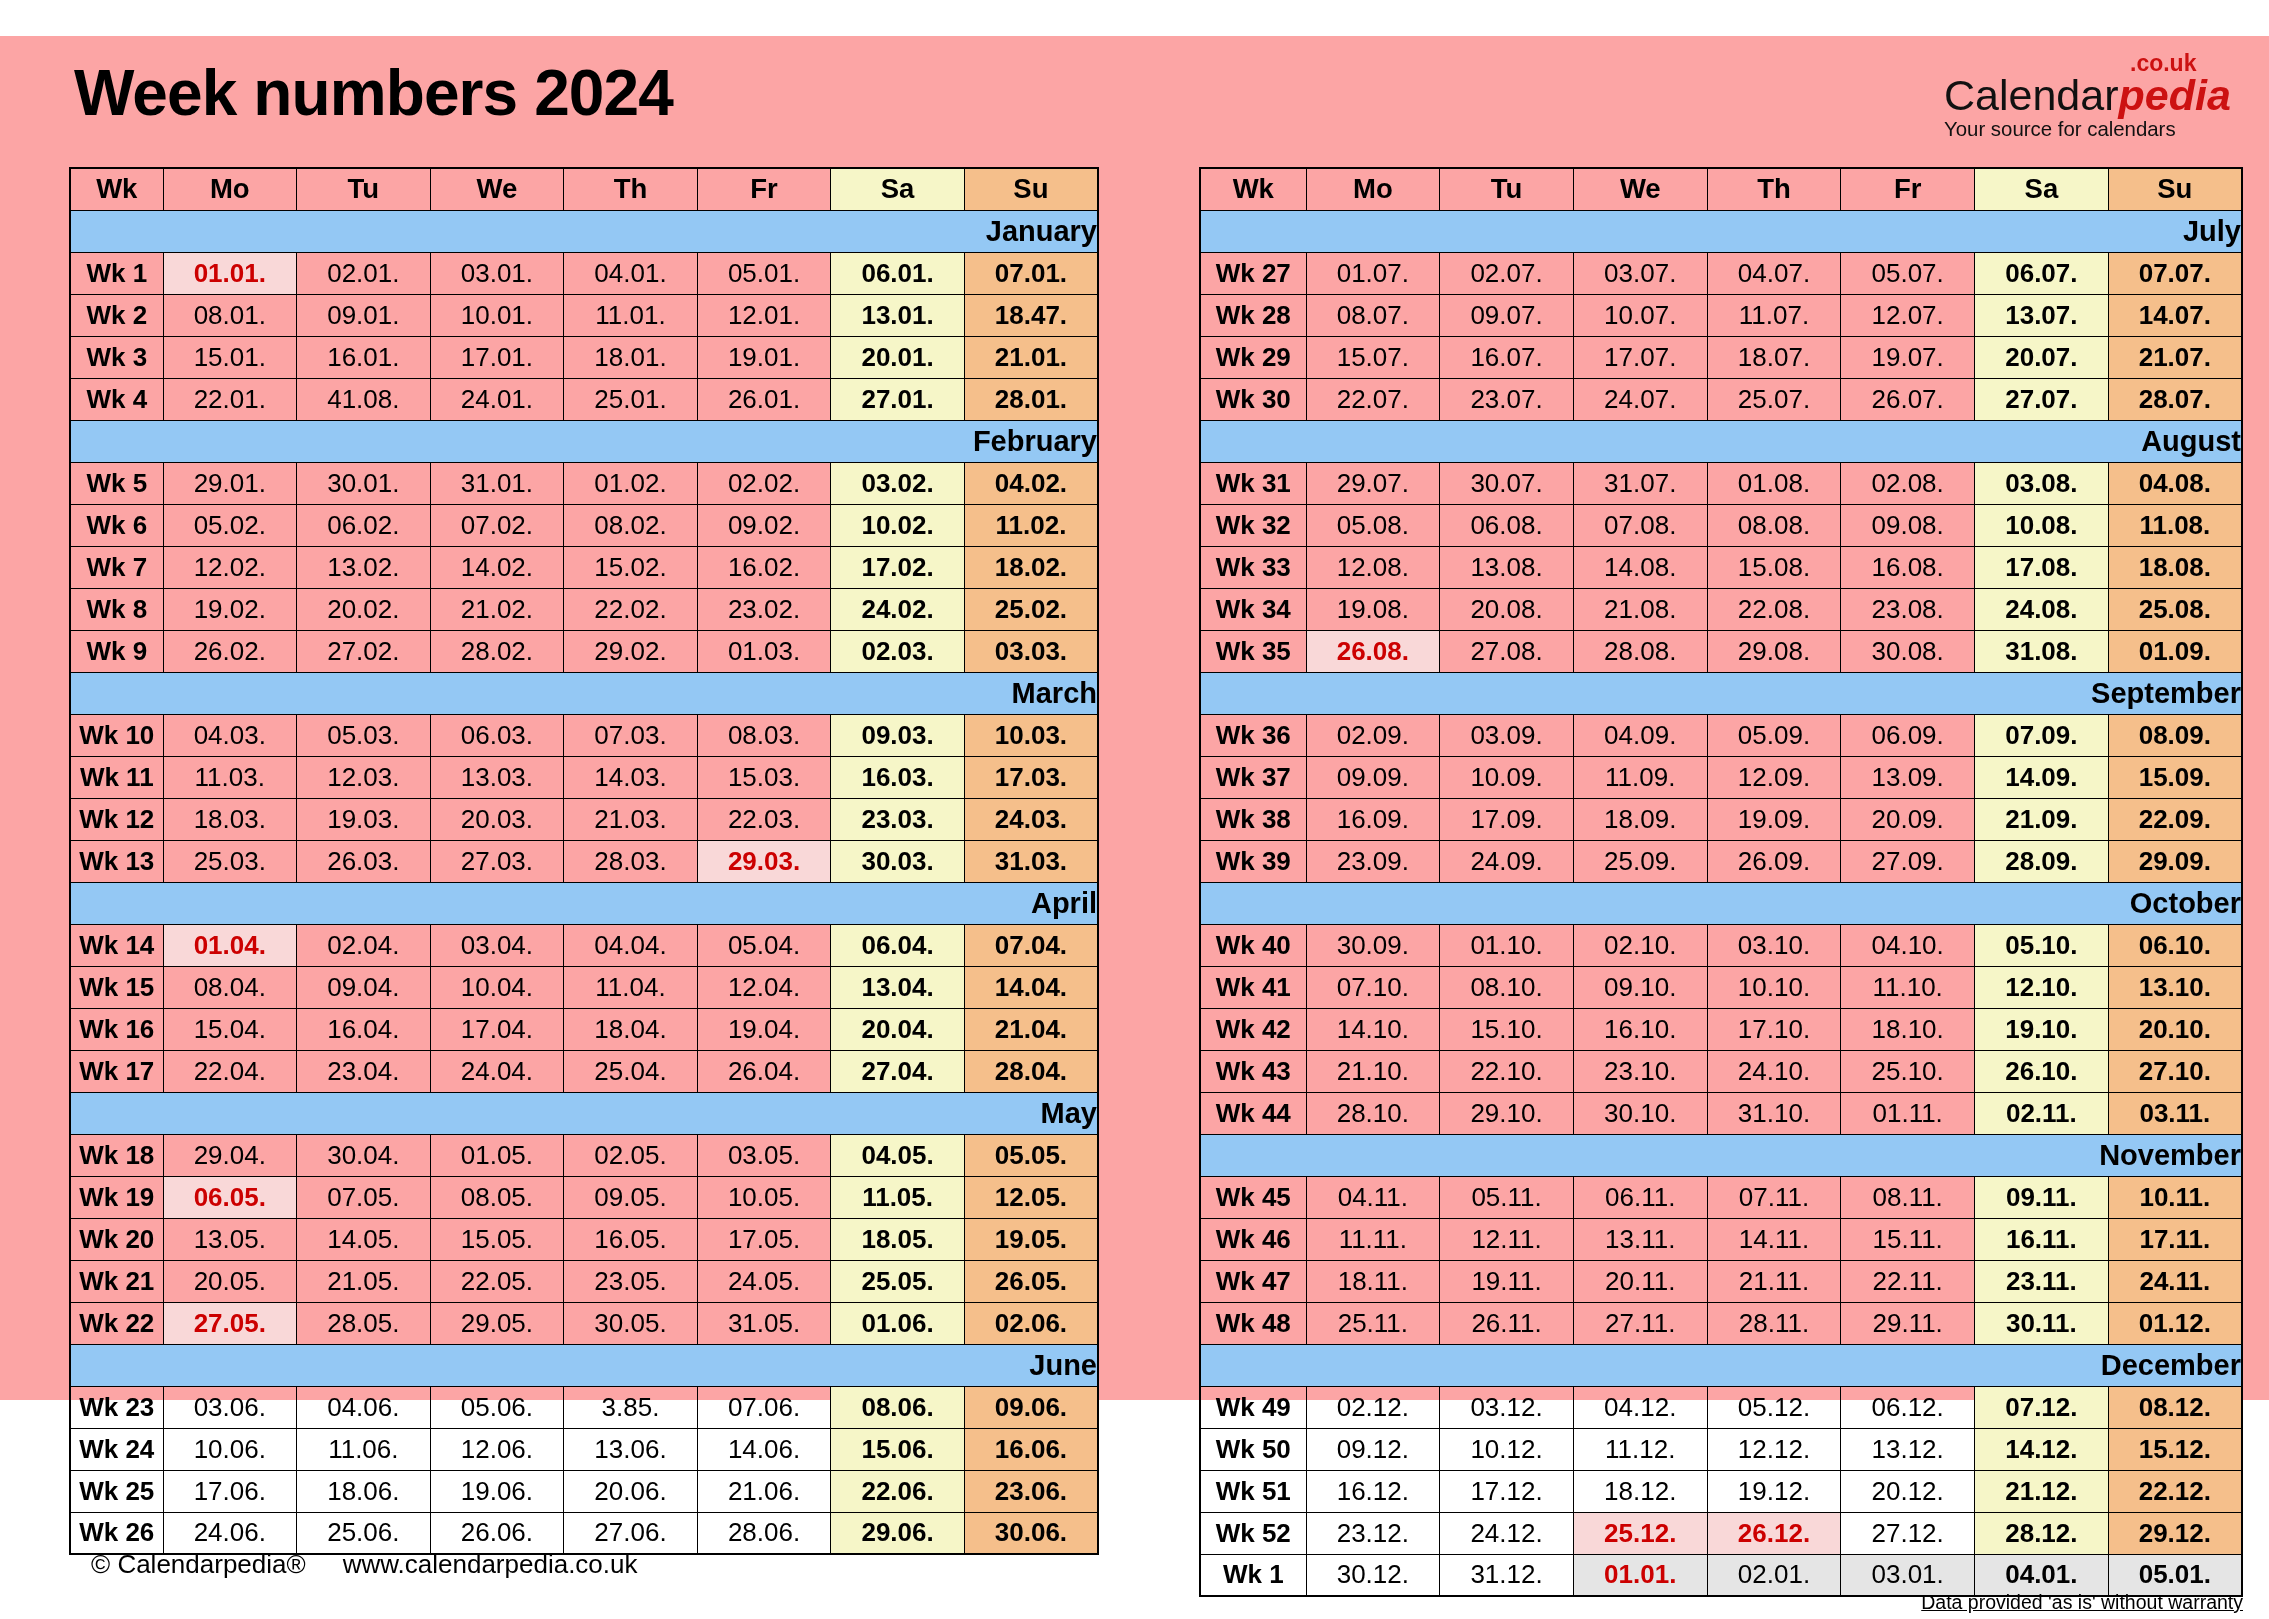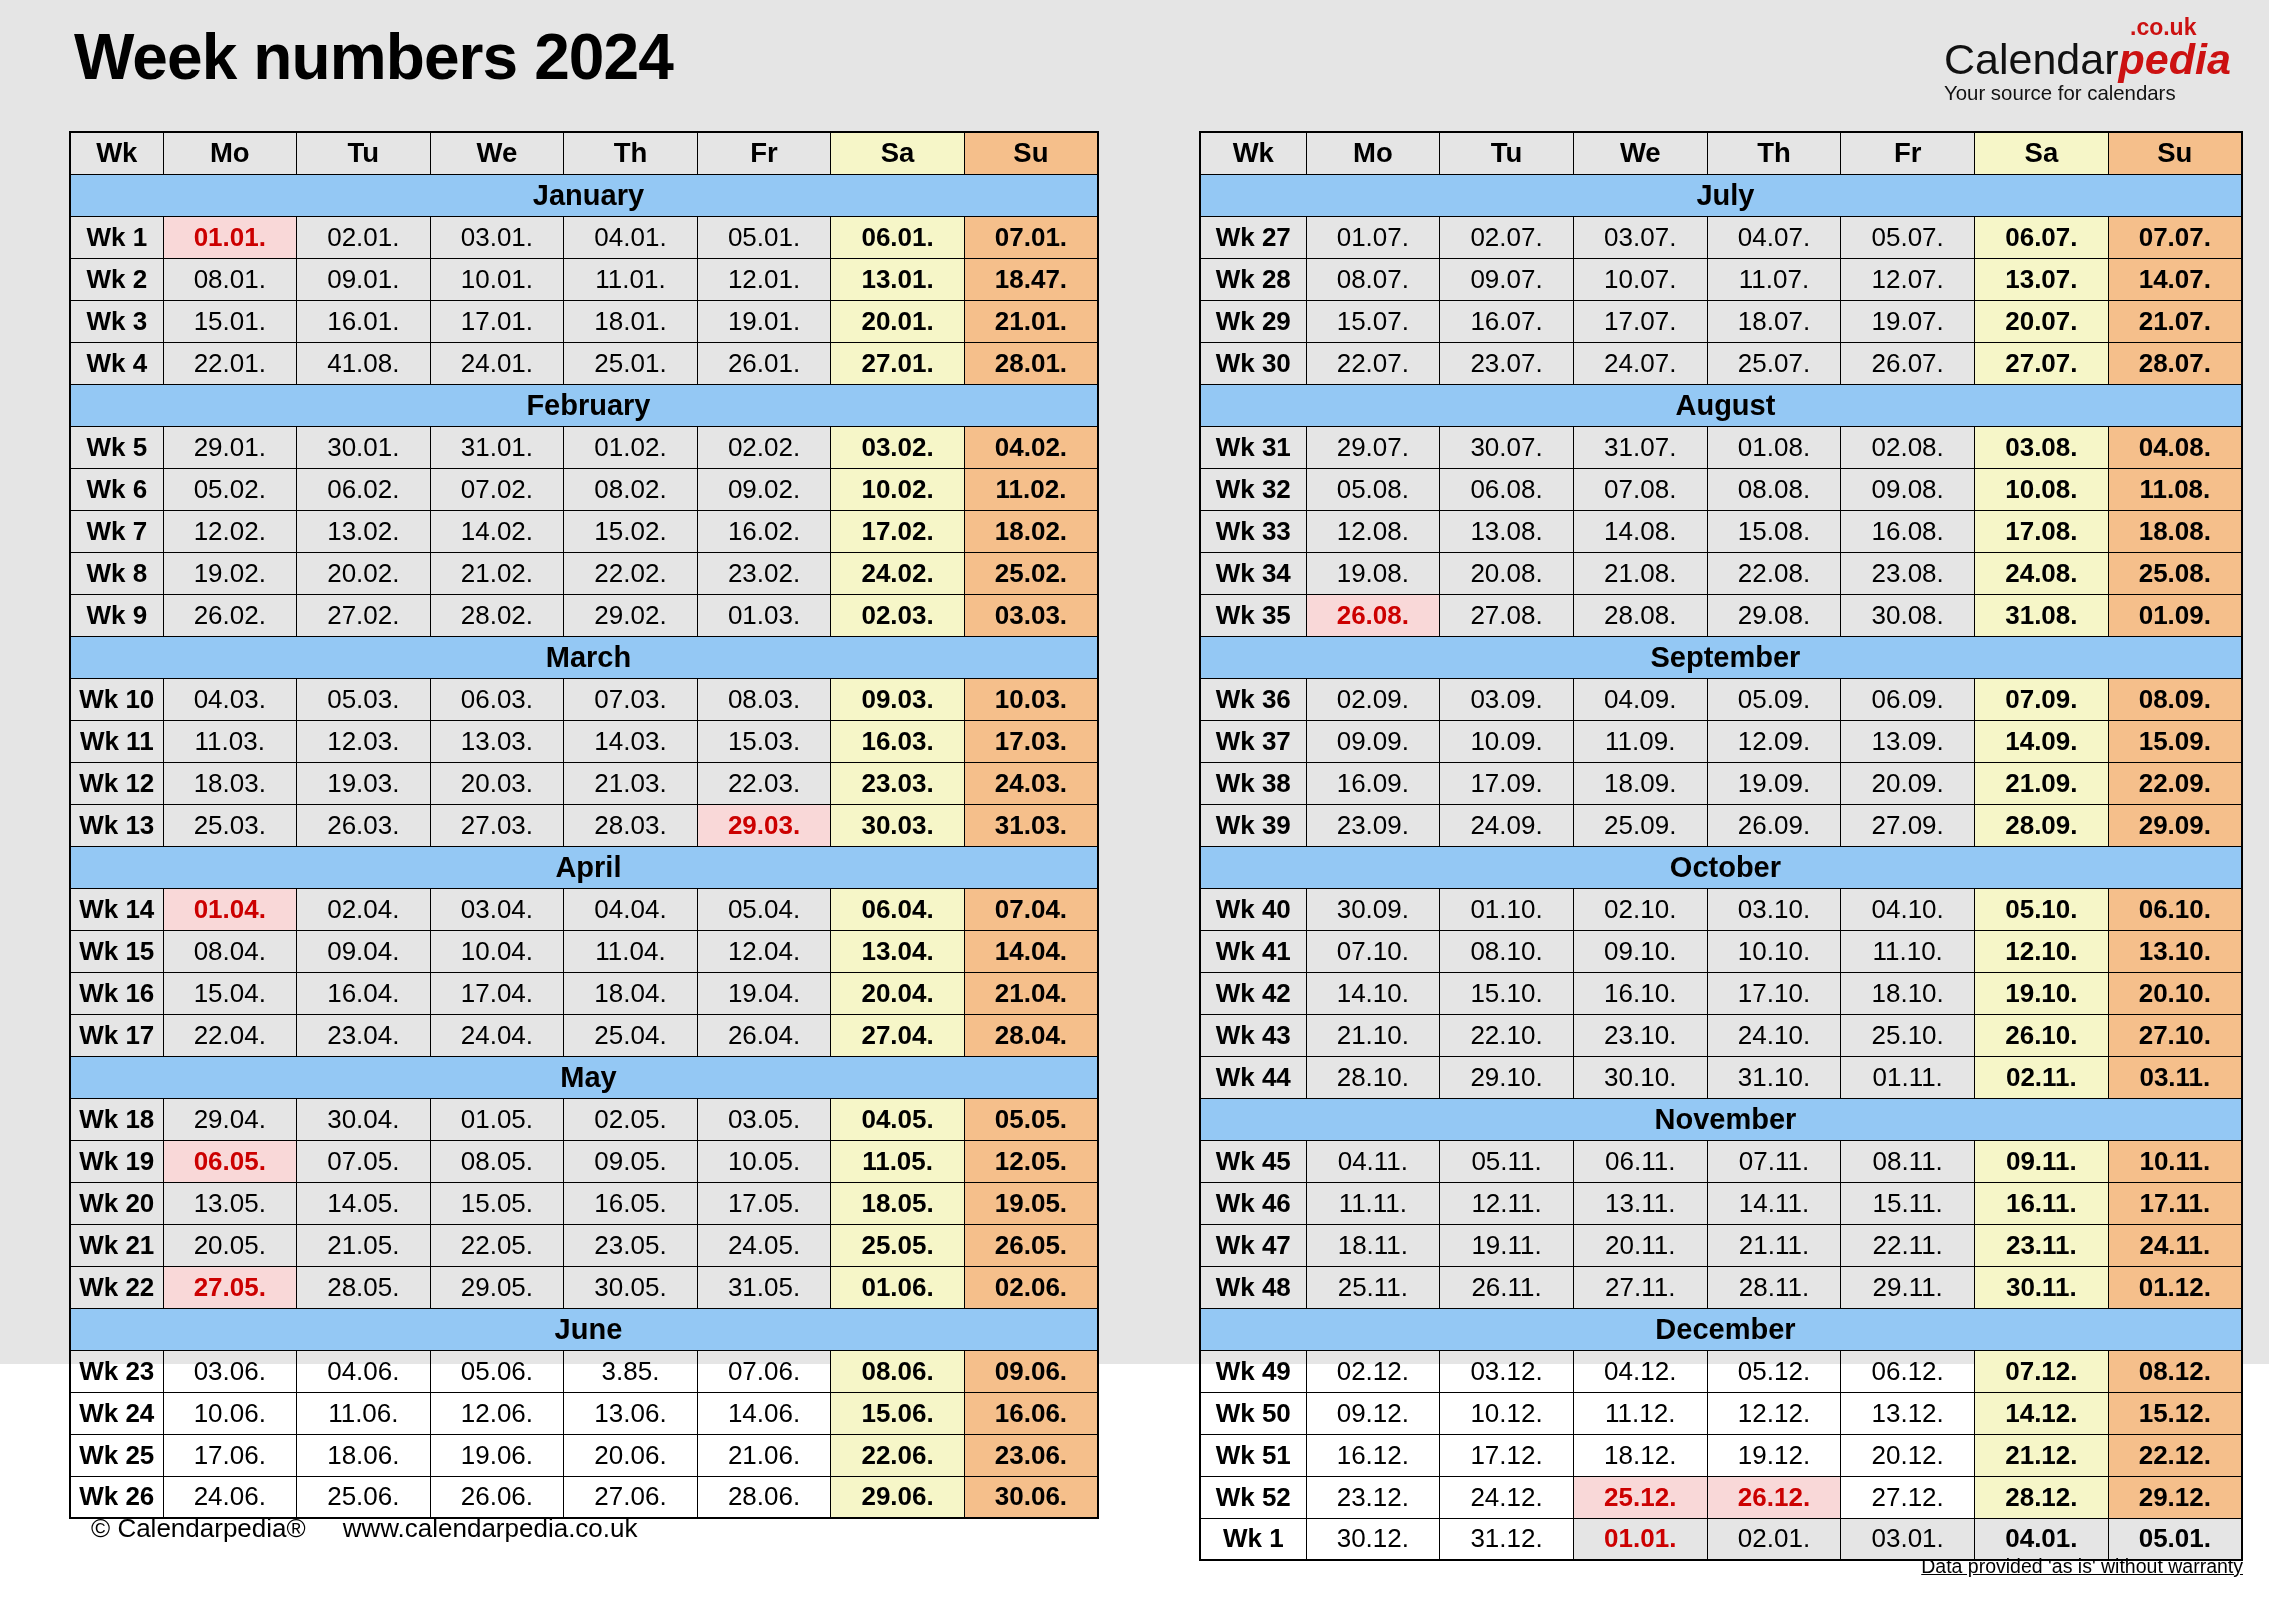--- a/index.html
+++ b/index.html
@@ -1,17 +1,17 @@
 <!DOCTYPE html>
 <html style="--month_bg: #94C8F4; --sat_bg: #F6F6C8; --sun_bg: #F5BF8B; --holiday_bg: #F9D8D8; --holiday_red: #CC0000; --gray_bg: #E5E5E5; --logo_red: #CC1111;font-size:14px"><head>
 <meta charset="utf-8">
 <style>
   html,body{margin:0;padding:0;}
   body{width:2270px;height:1620px;background:#fff;font-family:"Liberation Sans",sans-serif;color:#000;overflow:hidden;}
-  .page{position:relative;width:2270px;height:1364px;background:#e5e5e5;}
+  .page{position:relative;width:2270px;height:1364px;background:#fca5a5;margin-top:36px;}
 
   .title{position:absolute;left:74px;top:19.5px;font-size:64px;font-weight:bold;letter-spacing:-0.9px;white-space:nowrap;}
 
   .logo{position:absolute;left:1944px;top:17.7px;white-space:nowrap;}
   .logo-couk{color:var(--logo_red,#CC1111);font-weight:bold;font-size:23px;line-height:19.5px;margin-left:186px;}
   .logo-main{font-size:43px;line-height:44px;}
   .logo-black{color:#111;}
   .logo-red{color:var(--logo_red,#CC1111);font-weight:bold;font-style:italic;text-align:center;}
   .logo-tagline{font-size:20.4px;margin-top:0.9px;color:#111;}
 
@@ -19,21 +19,21 @@
   table.cal-left{left:69px;width:1030px;}
   table.cal-right{left:1199px;width:1044px;}
   .cal-left col.c-wk{width:93px;}
   .cal-right col.c-wk{width:106px;}
   table.cal tr{height:42px;}
   table.cal th, table.cal td{border:1.8px solid #000;padding:0;text-align:center;vertical-align:middle;font-size:26px;white-space:nowrap;overflow:hidden;}
   table.cal th{font-weight:bold;font-size:27.5px;}
   th.h-wk{text-align:left;padding-left:8.9px;}
   th.h-sat{background:var(--sat_bg,#F6F6C8);}
   th.h-sun{background:var(--sun_bg,#F5BF8B);}
-  tr.month td{background:var(--month_bg,#94C8F4);text-align:center;padding-left:8.9px;font-weight:bold;font-size:29px;}
+  tr.month td{background:var(--month_bg,#94C8F4);text-align:right;padding-left:8.9px;font-weight:bold;font-size:29px;}
   td.wk{text-align:left;padding-left:8.9px;font-weight:bold;}
   td.sat{background:var(--sat_bg,#F6F6C8);font-weight:bold;}
   td.sun{background:var(--sun_bg,#F5BF8B);font-weight:bold;}
   td.holiday{background:var(--holiday_bg,#F9D8D8);color:var(--holiday_red,#CC0000);font-weight:bold;}
   td.gray{background:var(--gray_bg,#E5E5E5);}
   td.gray-holiday{background:var(--gray_bg,#E5E5E5);color:var(--holiday_red,#CC0000);font-weight:bold;}
 
   .footer-left{position:absolute;left:91px;top:1513px;font-size:26px;white-space:nowrap;}
   .footer-left .url{margin-left:37px;}
   .footer-right{position:absolute;left:1199px;width:1044px;top:1555px;text-align:right;font-size:19.5px;white-space:nowrap;text-decoration:underline;}

